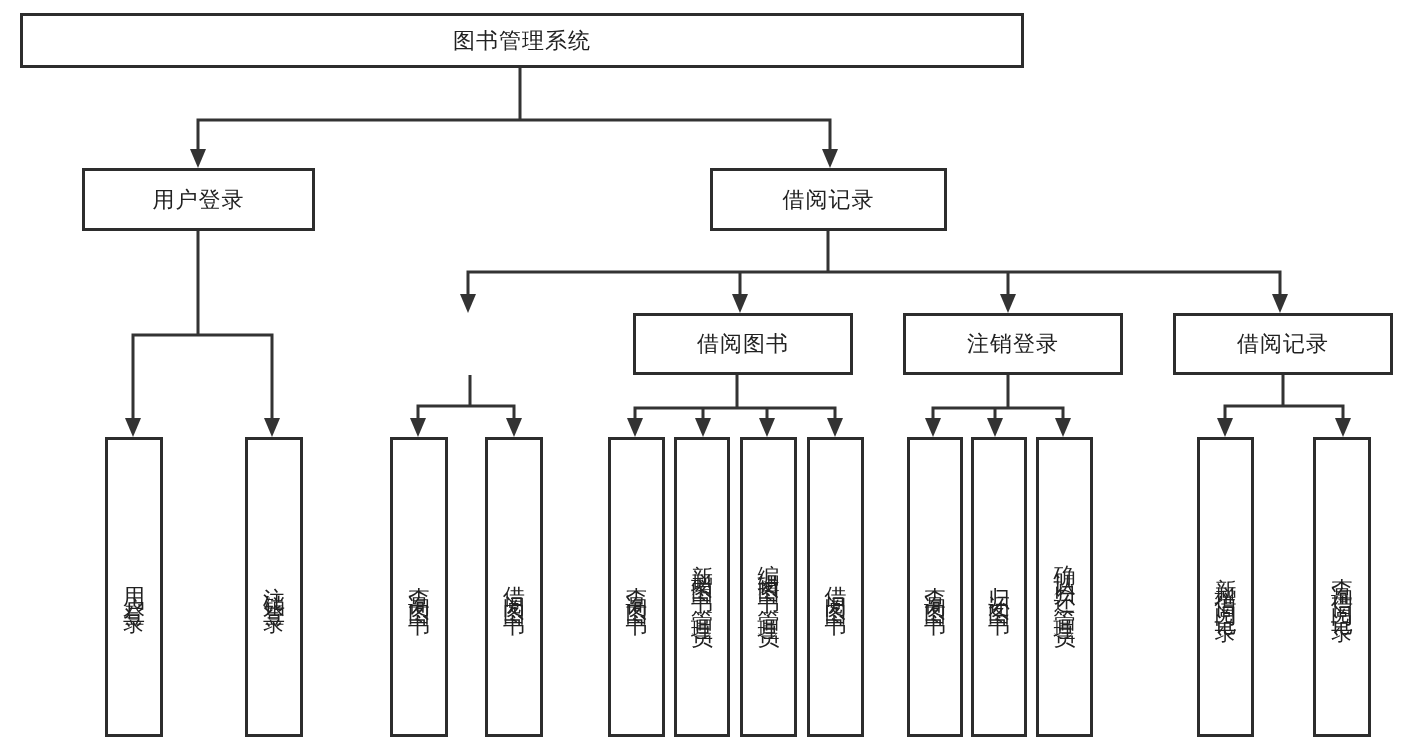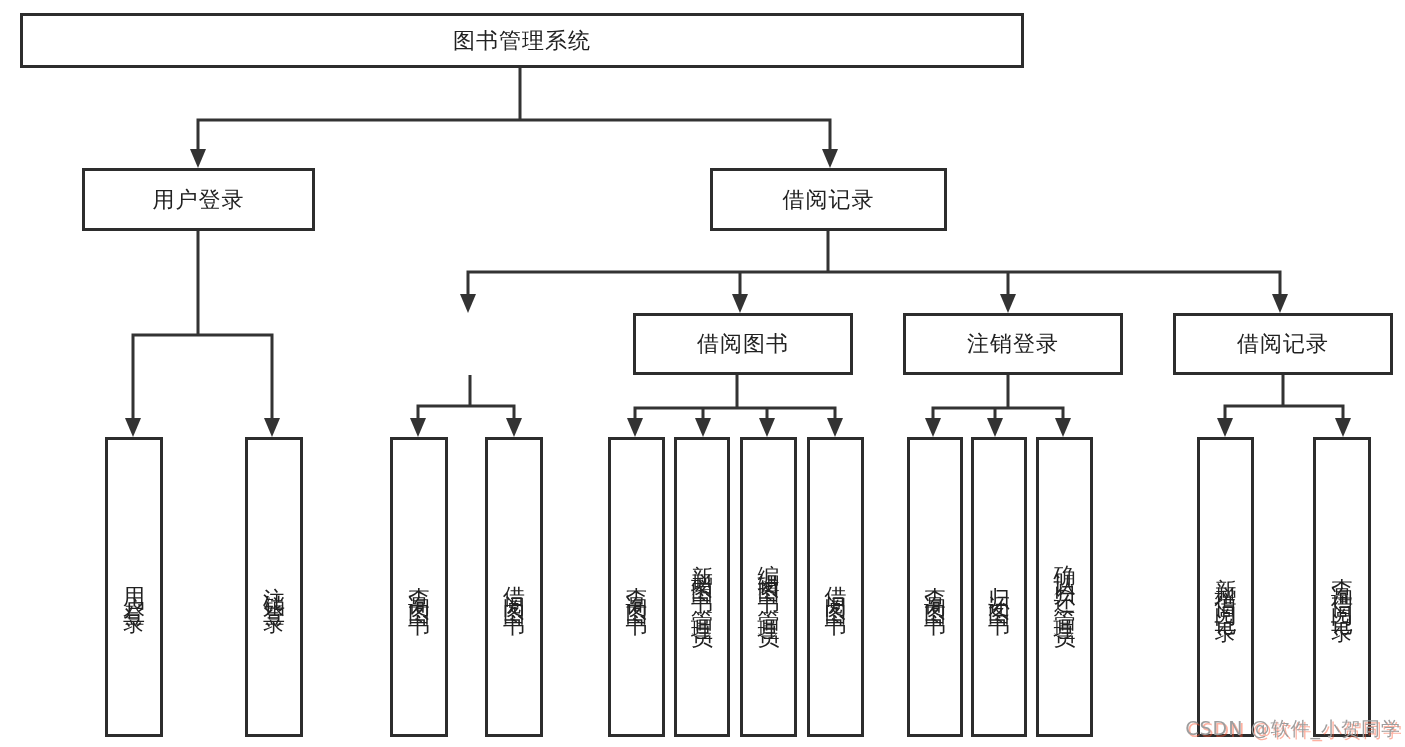--- a/index.html
+++ b/index.html
@@ -128,15 +128,14 @@
     <span class="lbl">确认归还（管理员）</span>
   </div>
 
   <div class="box vbox" style="left:1197px;top:437px;width:57px;height:300px">
     <span class="lbl">新增借阅记录</span>
   </div>
   <div class="box vbox" style="left:1313px;top:437px;width:58px;height:300px">
     <span class="lbl">查询借阅记录</span>
   </div>
 
-  <div id="watermark">CSDN @软件_小贺同学</div>
 
 </div>
 
 </body></html>

